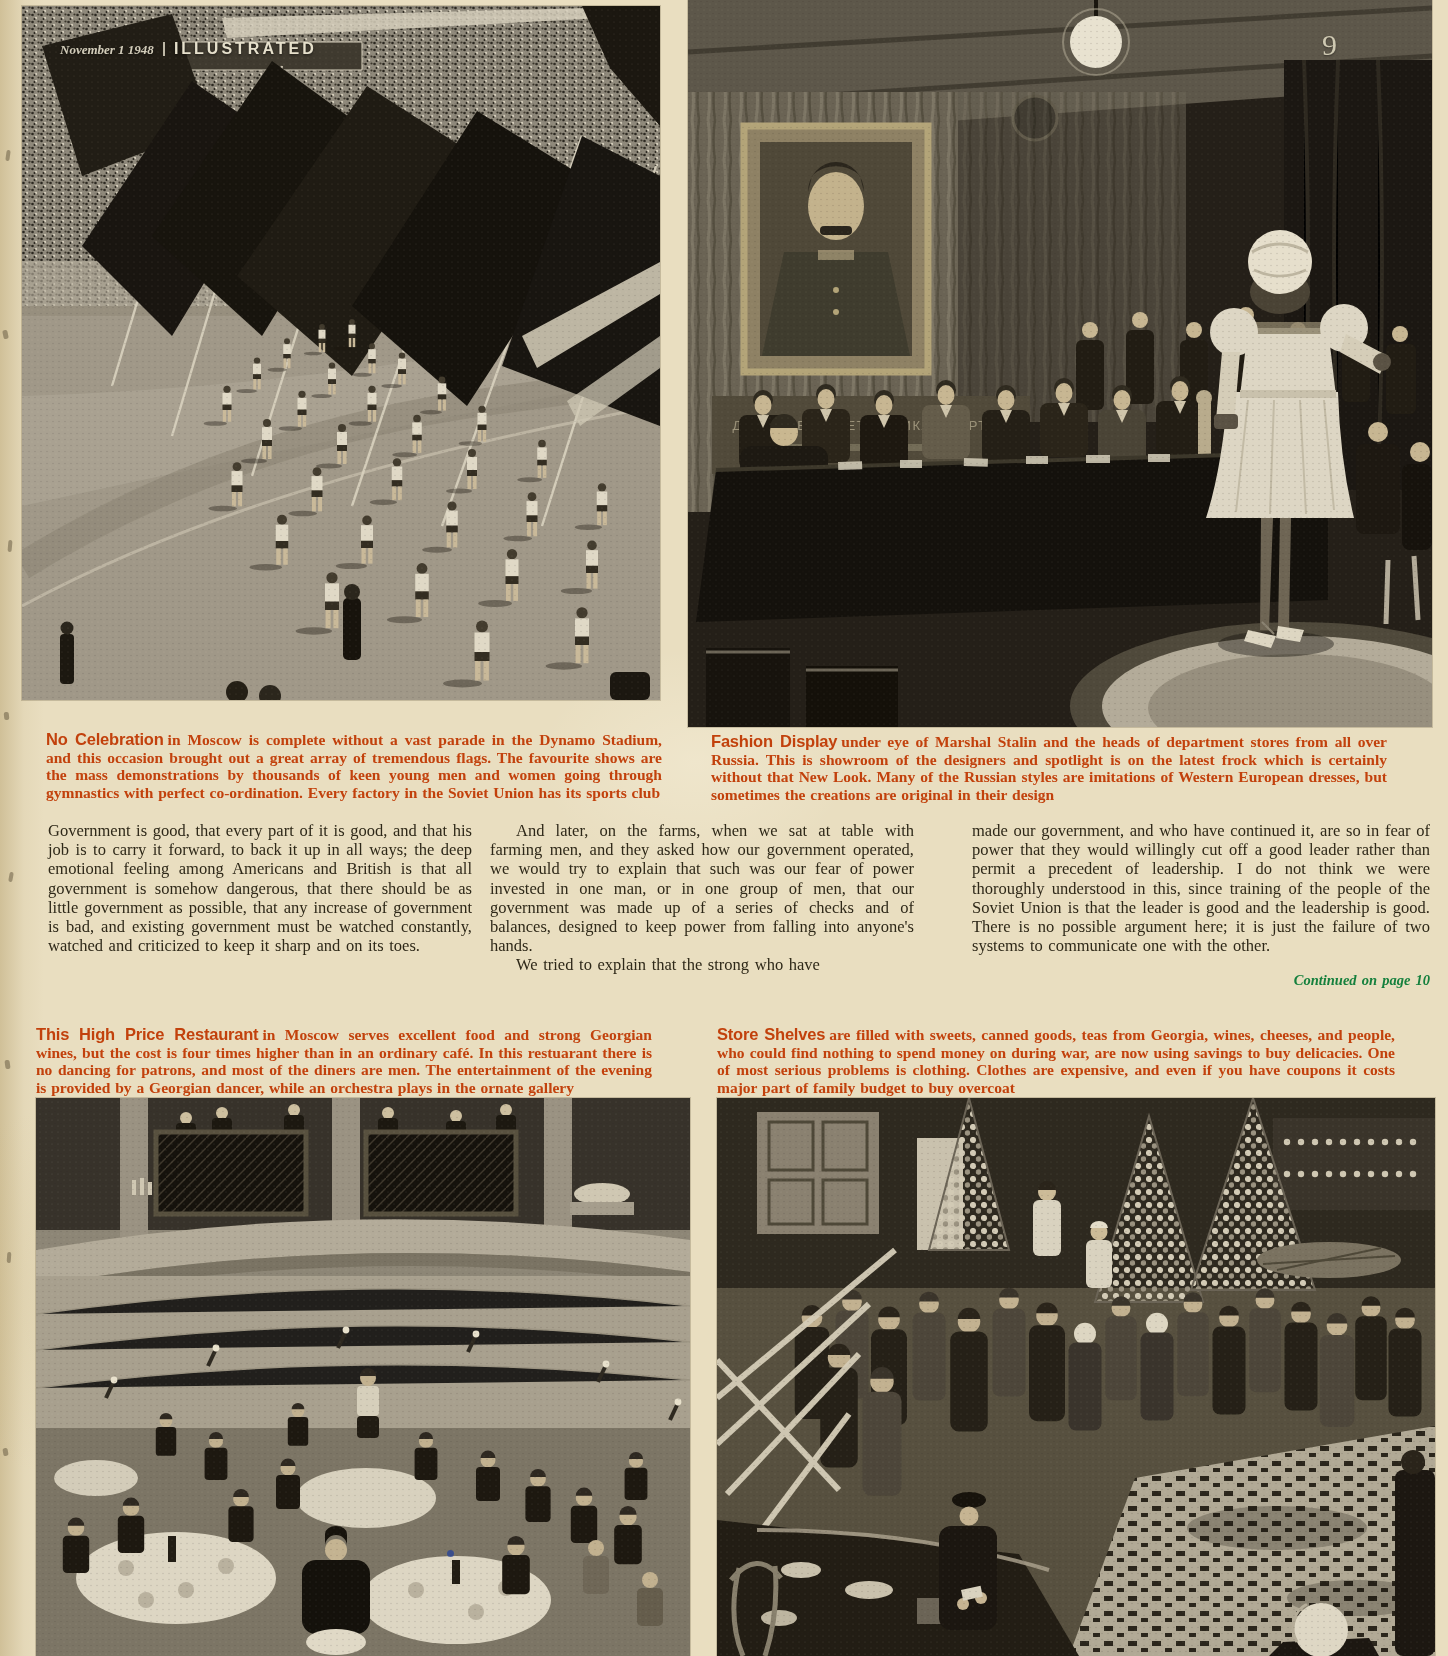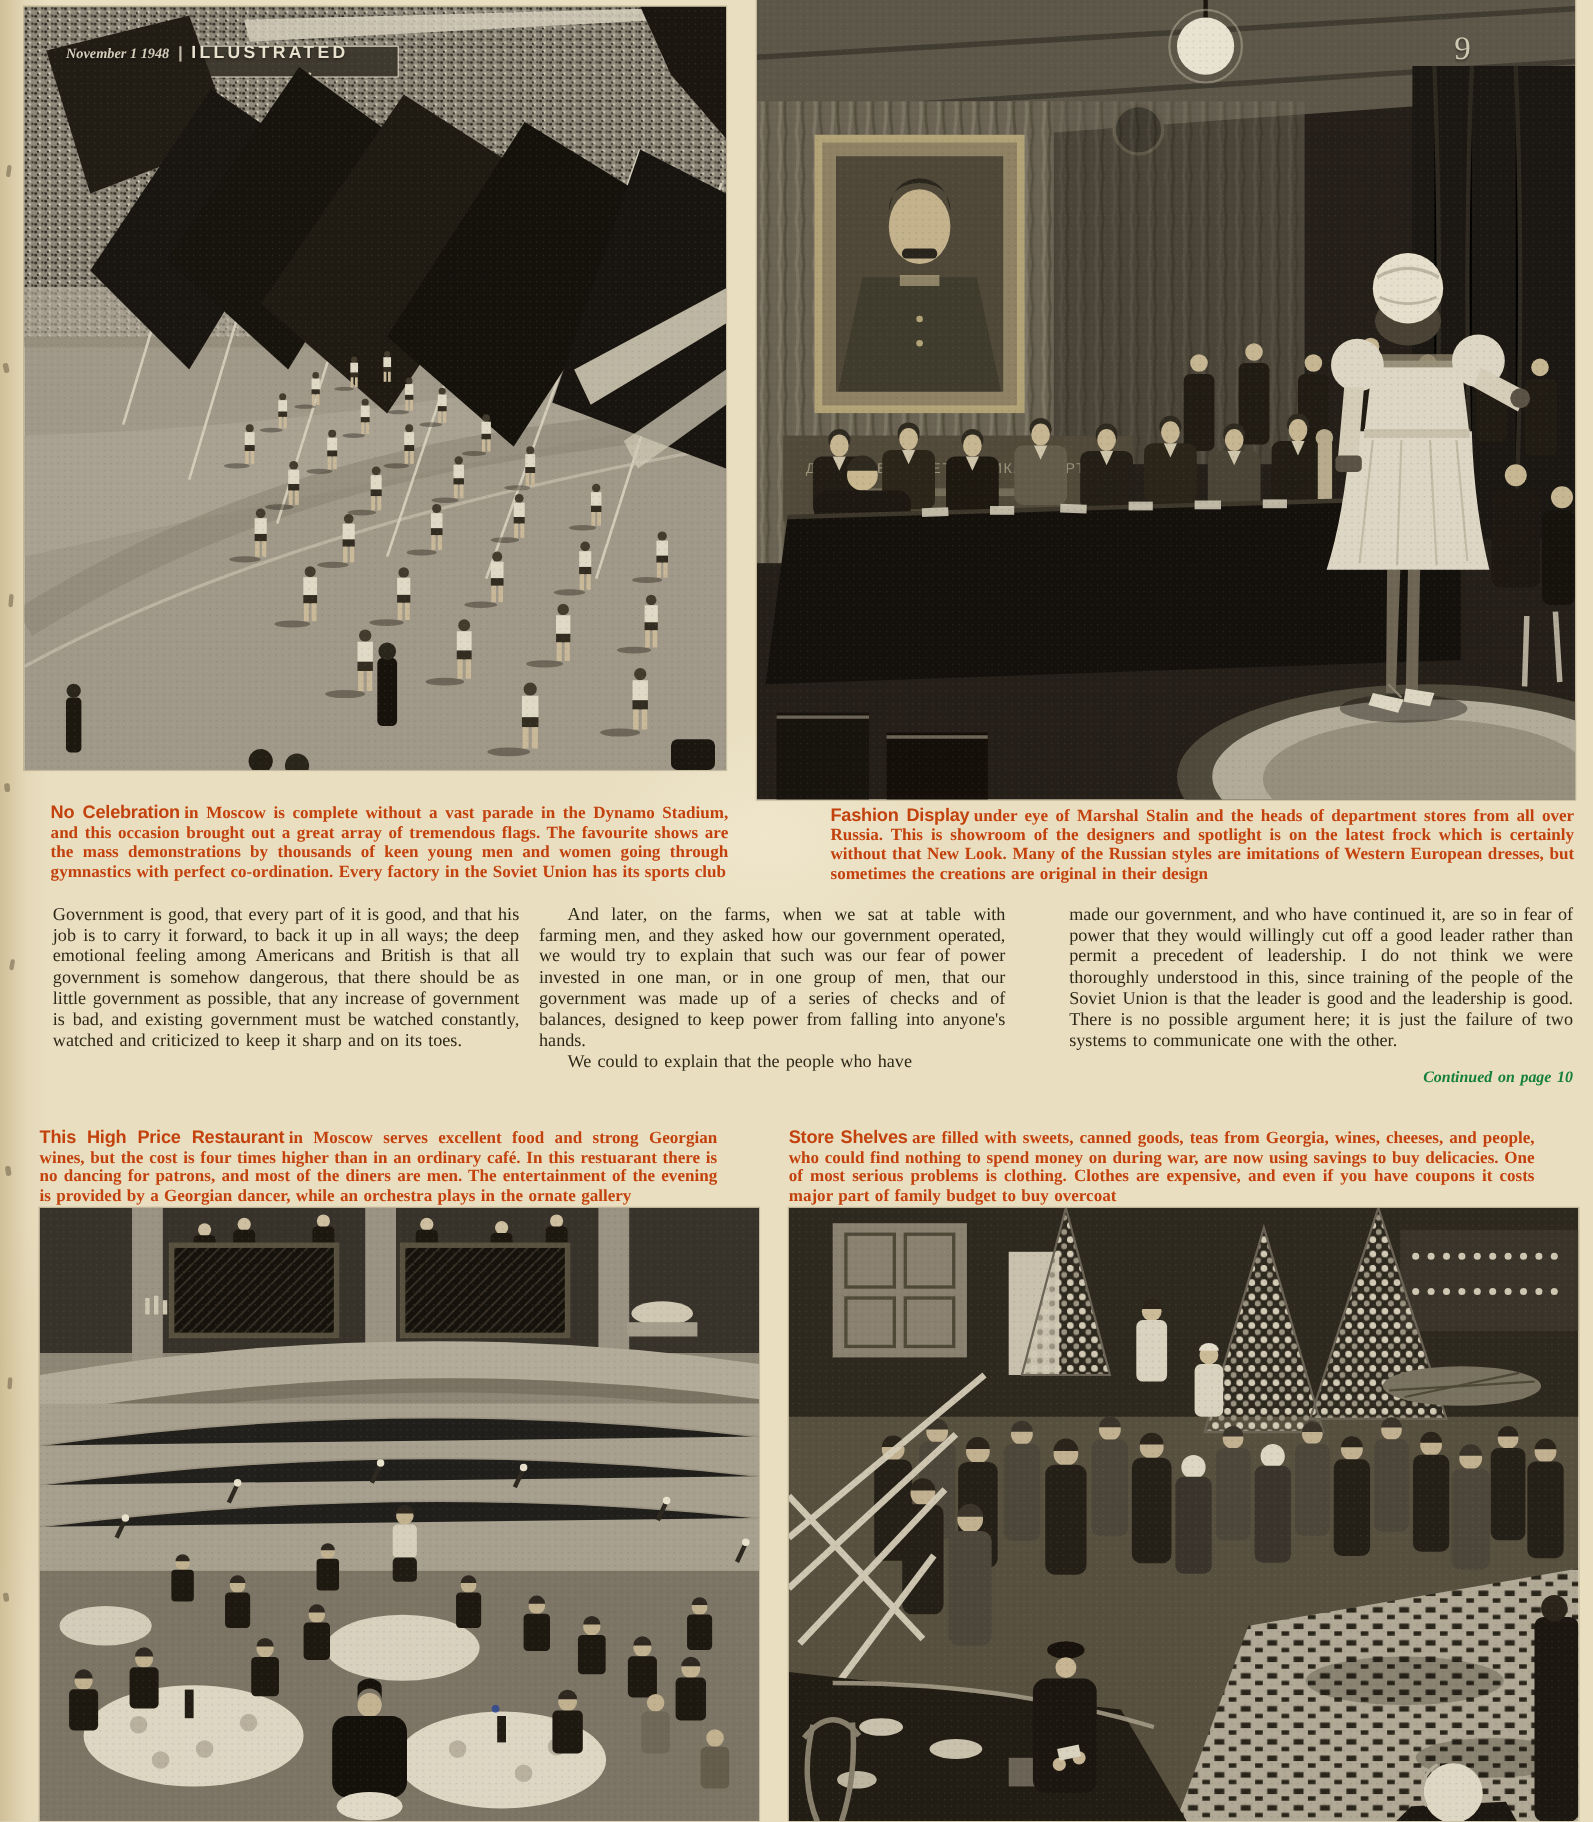--- a/index.html
+++ b/index.html
@@ -26,21 +26,21 @@
   .issue-sep{width:0;height:14px;border-left:2px solid rgba(230,224,204,.8);align-self:center;}
   .issue-mast{font:700 16px "Liberation Sans",sans-serif;letter-spacing:3px;}
 
   .page-number{position:absolute;left:1322px;top:28px;z-index:5;
     font:400 30px "Liberation Serif",serif;color:#cfc9b2;text-shadow:0 1px 2px rgba(0,0,0,.4);}
 
   .caption{position:absolute;margin:0;text-align:justify;color:#c2410c;
     font:700 15.5px/17.7px "Liberation Serif",serif;word-spacing:1px;}
   .caption .lead{font-family:"Liberation Sans",sans-serif;font-weight:700;font-size:16.5px;letter-spacing:-.2px;padding-right:4px;}
   #caption-parade{left:46px;top:731px;width:616px;}
-  #caption-fashion{left:755px;top:733px;width:676px;}
+  #caption-fashion{left:711px;top:733px;width:676px;}
   #caption-restaurant{left:36px;top:1026px;width:616px;}
   #caption-store{left:717px;top:1026px;width:678px;}
 
   .article-col{position:absolute;top:821px;text-align:justify;color:#2e2818;
     font:400 16.5px/19.2px "Liberation Serif",serif;word-spacing:1.5px;}
   .article-col p{margin:0;}
   .article-col p.indent{text-indent:26px;}
   #col-1{left:48px;width:424px;}
   #col-2{left:490px;width:424px;}
   #col-3{left:972px;width:458px;}
@@ -366,21 +366,21 @@
 
 <p class="caption" id="caption-parade"><b class="lead">No Celebration</b><span>in Moscow is complete without a vast parade in the Dynamo Stadium, and this occasion brought out a great array of tremendous flags. The favourite shows are the mass demonstrations by thousands of keen young men and women going through gymnastics with perfect co-ordination. Every factory in the Soviet Union has its sports club</span></p>
 
 <p class="caption" id="caption-fashion"><b class="lead">Fashion Display</b><span>under eye of Marshal Stalin and the heads of department stores from all over Russia. This is showroom of the designers and spotlight is on the latest frock which is certainly without that New Look. Many of the Russian styles are imitations of Western European dresses, but sometimes the creations are original in their design</span></p>
 
 <div class="article-col" id="col-1">
   <p>Government is good, that every part of it is good, and that his job is to carry it forward, to back it up in all ways; the deep emotional feeling among Americans and British is that all government is somehow dangerous, that there should be as little government as possible, that any increase of government is bad, and existing government must be watched constantly, watched and criticized to keep it sharp and on its toes.</p>
 </div>
 <div class="article-col" id="col-2">
   <p class="indent">And later, on the farms, when we sat at table with farming men, and they asked how our government operated, we would try to explain that such was our fear of power invested in one man, or in one group of men, that our government was made up of a series of checks and of balances, designed to keep power from falling into anyone's hands.</p>
-  <p class="indent">We could to explain that the people who have</p>
+  <p class="indent">We tried to explain that the strong who have</p>
 </div>
 <div class="article-col" id="col-3">
   <p>made our government, and who have continued it, are so in fear of power that they would willingly cut off a good leader rather than permit a precedent of leadership. I do not think we were thoroughly understood in this, since training of the people of the Soviet Union is that the leader is good and the leadership is good. There is no possible argument here; it is just the failure of two systems to communicate one with the other.</p>
   <div class="continued">Continued on page 10</div>
 </div>
 
 <p class="caption" id="caption-restaurant"><b class="lead">This High Price Restaurant</b><span>in Moscow serves excellent food and strong Georgian wines, but the cost is four times higher than in an ordinary café. In this restuarant there is no dancing for patrons, and most of the diners are men. The entertainment of the evening is provided by a Georgian dancer, while an orchestra plays in the ornate gallery</span></p>
 
 <p class="caption" id="caption-store"><b class="lead">Store Shelves</b><span>are filled with sweets, canned goods, teas from Georgia, wines, cheeses, and people, who could find nothing to spend money on during war, are now using savings to buy delicacies. One of most serious problems is clothing. Clothes are expensive, and even if you have coupons it costs major part of family budget to buy overcoat</span></p>
 

